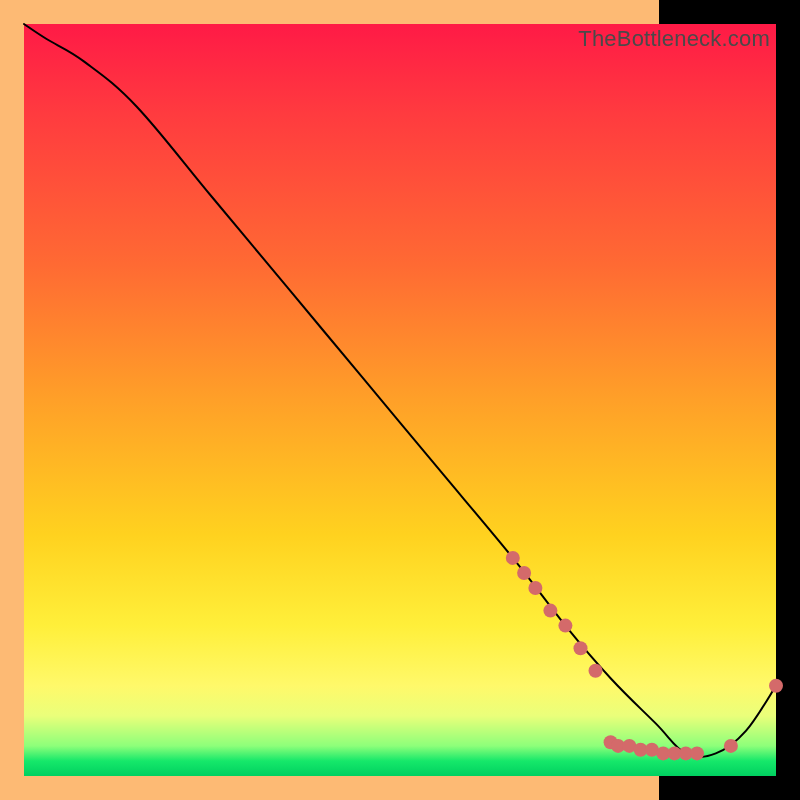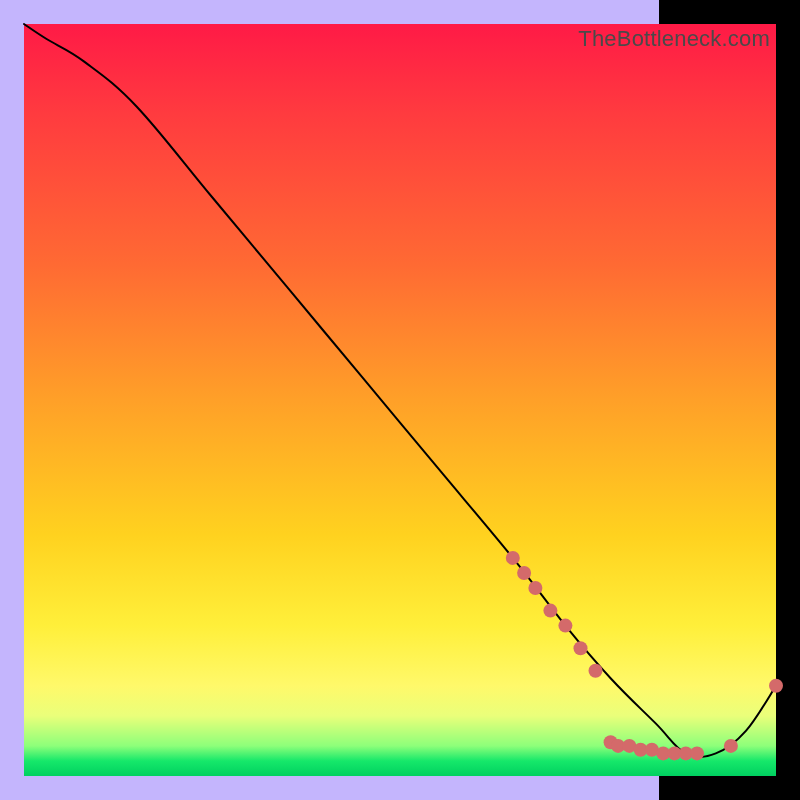--- a/index.html
+++ b/index.html
@@ -8,21 +8,21 @@
     width: 800px;
     height: 800px;
     background: #000;
     font-family: Arial, Helvetica, sans-serif;
     overflow: hidden;
   }
   .stage {
     position: relative;
     width: 659px;
     height: 800px;
-    background: #c4b5fd;
+    background: #fdba74;
   }
   .plot-area {
     position: absolute;
     left: 24px;
     top: 24px;
     width: 752px;
     height: 752px;
     
     background: linear-gradient(
       to bottom,

